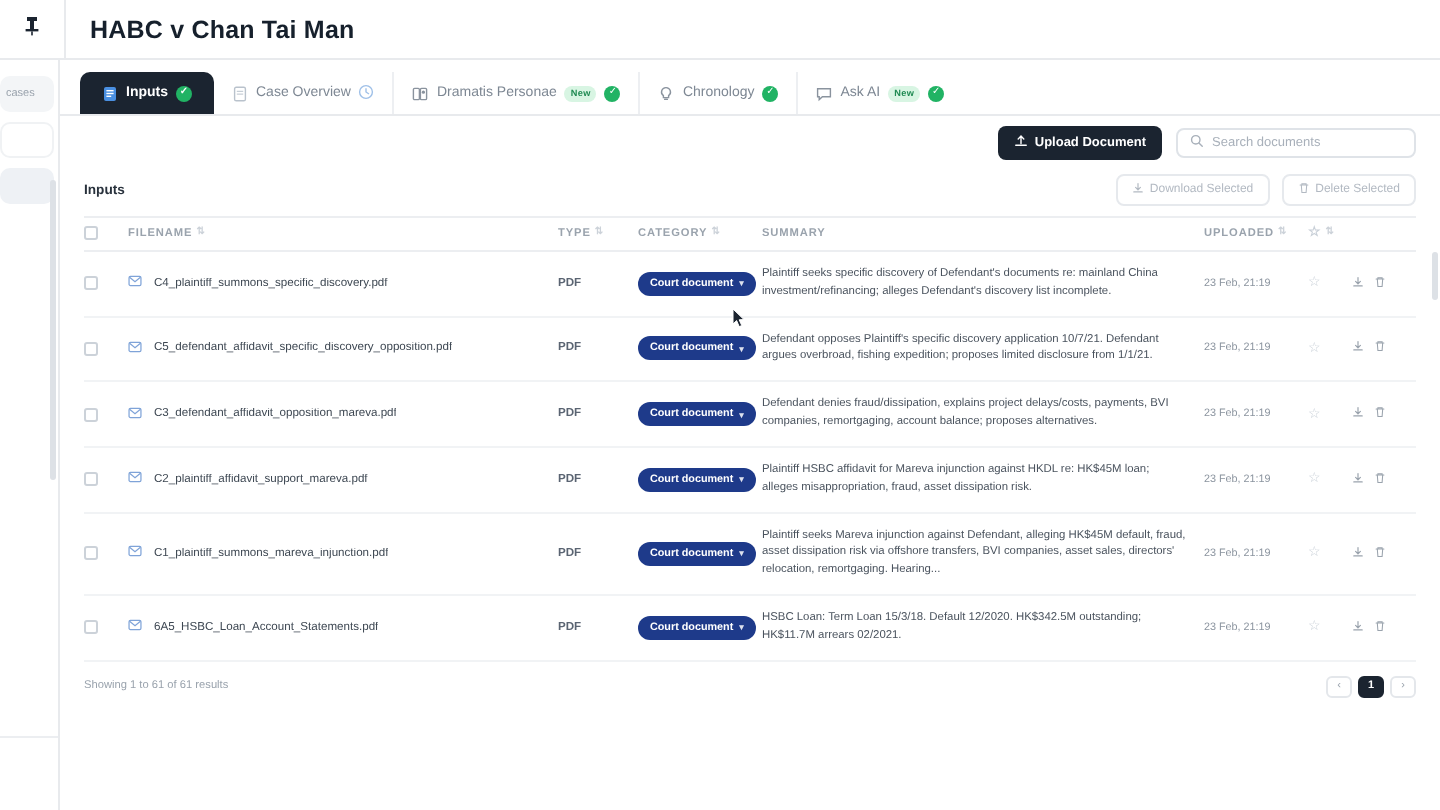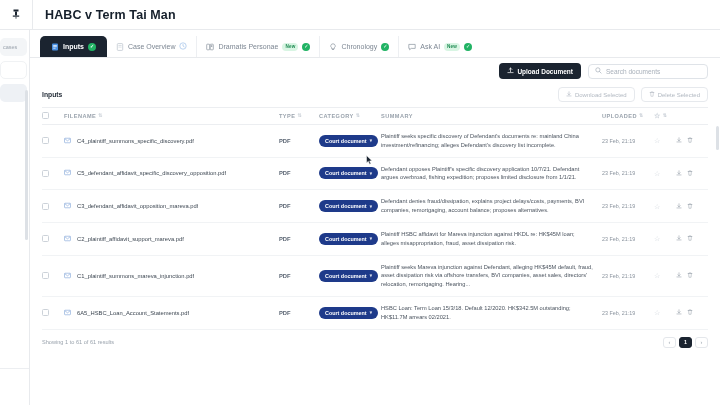--- a/index.html
+++ b/index.html
@@ -229,21 +229,21 @@
     <span class="pin-icon">
       <svg width="8" height="10" viewBox="0 0 8 10">
           <rect x="1.5" y="0.5" width="5" height="2" fill="#1b2430"></rect>
           <rect x="3" y="2.5" width="2" height="4" fill="#1b2430"></rect>
           <rect x="0.8" y="6.5" width="6.4" height="1.2" fill="#1b2430"></rect>
           <rect x="3.6" y="7.7" width="0.8" height="2" fill="#1b2430"></rect>
         </svg>
     </span>
   </div>
   <div class="topbar-divider"></div>
-  <div class="page-title">HABC v Term Tai Man</div>
+  <div class="page-title">HABC v Chan Tai Man</div>
 </div>
 
 <div class="shell">
 
   <div class="sidebar">
     <div class="sb-item">
       <span>cases</span>
     </div>
     <div class="sb-item ghost">
       <span></span>

